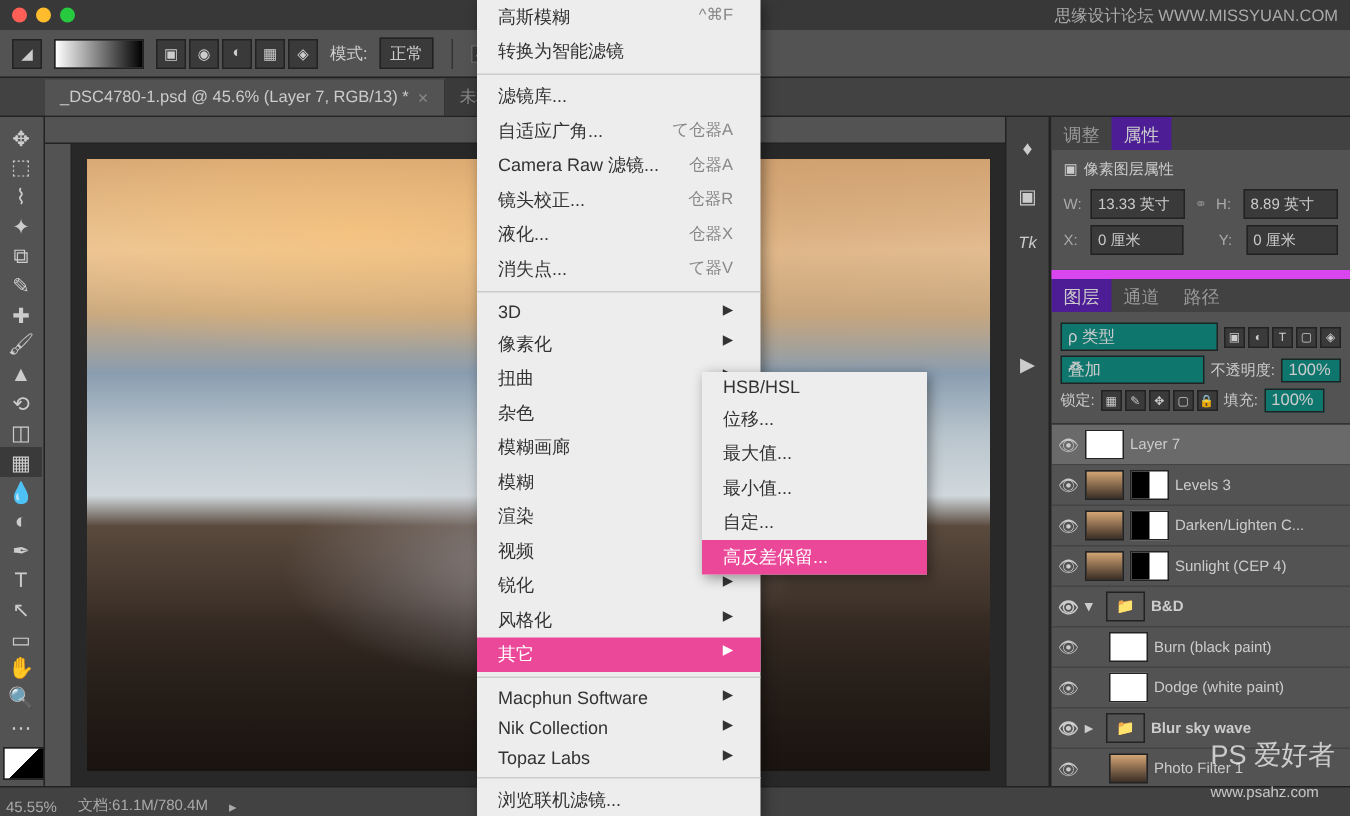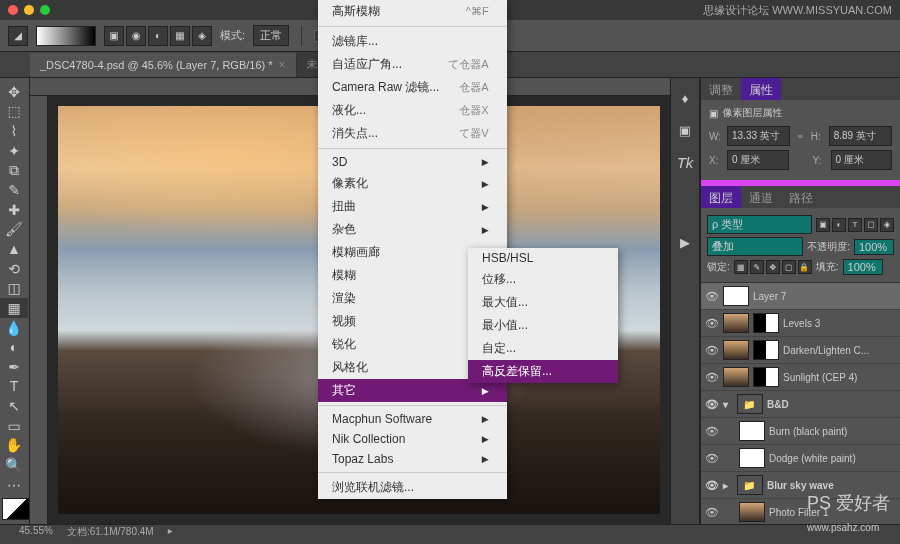--- a/index.html
+++ b/index.html
@@ -56,28 +56,28 @@
 .layer.group{font-weight:bold}
 .eye{width:14px;color:#ccc;font-size:11px}
 .thumb{width:26px;height:20px;background:linear-gradient(180deg,#d4a574,#3a2e26);border:1px solid #222;flex-shrink:0}
 .thumb.white{background:#fff}
 .thumb.mask{background:#fff;position:relative}
 .thumb.mask::after{content:"";position:absolute;left:0;top:0;width:50%;height:100%;background:#000}
 .thumb.folder{background:#535353;display:flex;align-items:center;justify-content:center;color:#ccc}
 .layer-name{flex:1;color:#ccc;white-space:nowrap;overflow:hidden}
 .indent{width:12px}
 .menu{position:absolute;background:#ededed;color:#333;box-shadow:2px 2px 8px rgba(0,0,0,0.4);font-size:12px;z-index:100;min-width:150px}
-.menu-item{padding:3px 18px 3px 14px;display:flex;justify-content:space-between;align-items:center;cursor:default;white-space:nowrap}
-.menu-item.highlighted{background:#701a75;color:#fff}
+.menu-item{padding:3px 18px 3px 14px;display:flex;justify-content:space-between;cursor:default;white-space:nowrap}
+.menu-item.highlighted{background:#ec4899;color:#fff}
 .menu-sep{height:1px;background:#ccc;margin:3px 0}
 .menu-shortcut{color:#888;margin-left:20px;font-size:11px}
 .submenu-arrow{margin-left:12px}
 .menu1{left:318px;top:0}
 .menu2{left:468px;top:248px}
-.status-bar{height:20px;background:#424242;display:flex;align-items:flex-start;padding:0 19px;gap:14px;font-size:10px;color:#aaa;border-top:1px solid #222}
+.status-bar{height:20px;background:#424242;display:flex;align-items:flex-end;padding:0 4px;gap:14px;font-size:10px;color:#aaa;border-top:1px solid #222}
 .watermark{position:absolute;right:10px;bottom:8px;color:rgba(255,255,255,0.7);font-size:18px;z-index:200;pointer-events:none}
 </style>
 </head>
 <body>
 
 <div class="titlebar">
   <div class="traffic">
     <span class="tl-r"></span>
     <span class="tl-y"></span>
     <span class="tl-g"></span>
@@ -106,21 +106,21 @@
       <span>仿色</span>
   </div>
   <div class="checkbox">
     <span class="cb">✓</span>
       <span>透明区域</span>
   </div>
 </div>
 
 <div class="tabs-bar">
   <div class="tab">
-    <span>_DSC4780-4.psd @ 45.6% (Layer 7, RGB/16) *</span>
+    <span>_DSC4780-1.psd @ 45.6% (Layer 7, RGB/13) *</span>
     <span class="tab-close">×</span>
   </div>
   <div class="tab inactive">
     <span>未标题-1</span>
     <span class="tab-close">×</span>
   </div>
 </div>
 
 <div class="main">
   <div class="tools">
@@ -152,21 +152,21 @@
     <div class="ruler-h"></div>
     <div class="ruler-v"></div>
     <div class="canvas-inner">
       <div class="image"></div>
     </div>
   </div>
 
   <div class="side-collapse">
     <div class="sc-icon">♦</div>
     <div class="sc-icon">▣</div>
-    <div class="sc-icon" style="font-style:italic;font-size:15px">Tk</div>
+    <div class="sc-icon" style="font-style:italic;font-size:11px">Tk</div>
     <div style="height:40px"></div>
     <div class="sc-icon">▶</div>
   </div>
 
   <div class="panels">
     <div class="panel-tabs">
       <div class="panel-tab">调整</div>
       <div class="panel-tab active">属性</div>
     </div>
     <div class="panel-body">
@@ -288,31 +288,38 @@
   <span>45.55%</span>
   <span>文档:61.1M/780.4M</span>
   <span>▸</span>
 </div>
 
 <div class="menu menu1" id="menu1">
     <div class="menu-item">
       <span>高斯模糊</span>
       <span class="menu-shortcut">^⌘F</span>
     </div>
+    <div class="menu-item">
+      <span>转换为智能滤镜</span>
+    </div>
     <div class="menu-sep"></div>
     <div class="menu-item">
       <span>滤镜库...</span>
     </div>
     <div class="menu-item">
       <span>自适应广角...</span>
       <span class="menu-shortcut">て仓器A</span>
     </div>
     <div class="menu-item">
       <span>Camera Raw 滤镜...</span>
       <span class="menu-shortcut">仓器A</span>
+    </div>
+    <div class="menu-item">
+      <span>镜头校正...</span>
+      <span class="menu-shortcut">仓器R</span>
     </div>
     <div class="menu-item">
       <span>液化...</span>
       <span class="menu-shortcut">仓器X</span>
     </div>
     <div class="menu-item">
       <span>消失点...</span>
       <span class="menu-shortcut">て器V</span>
     </div>
     <div class="menu-sep"></div>

